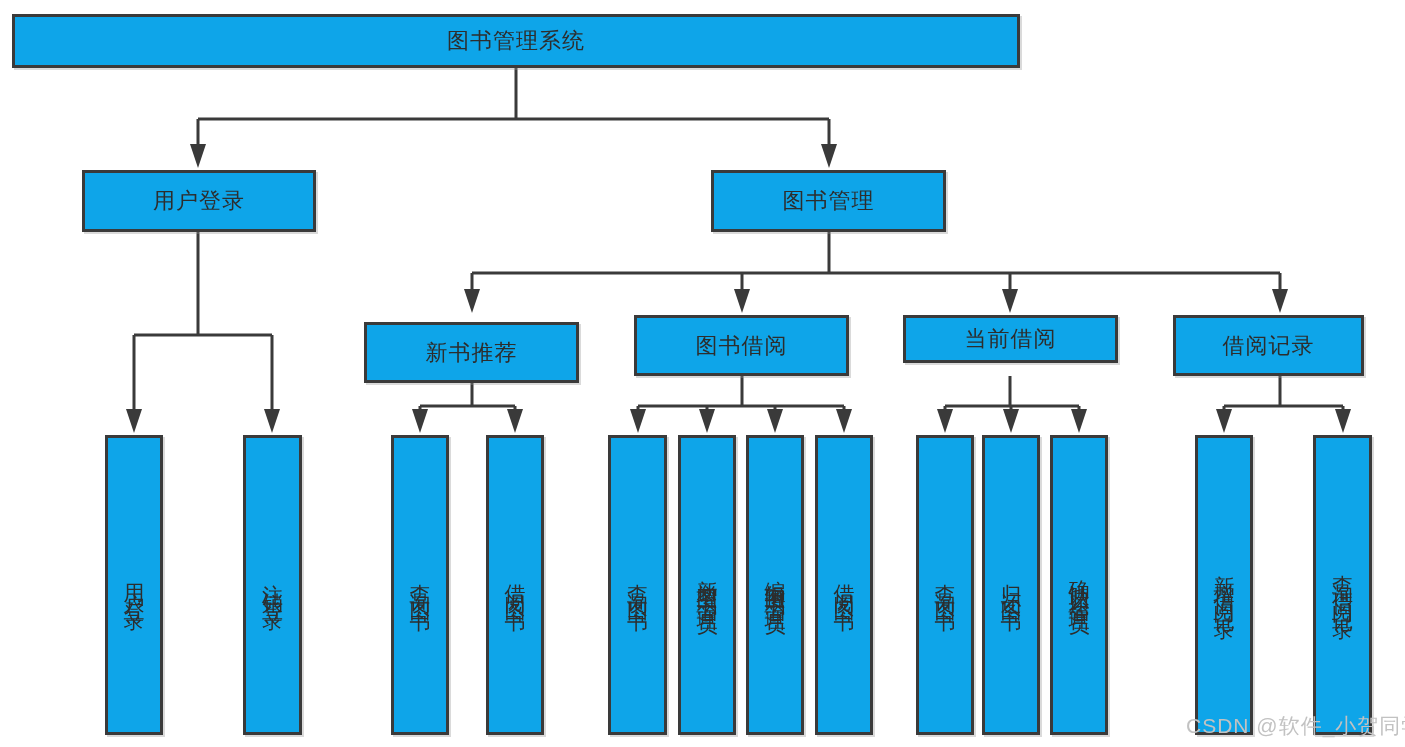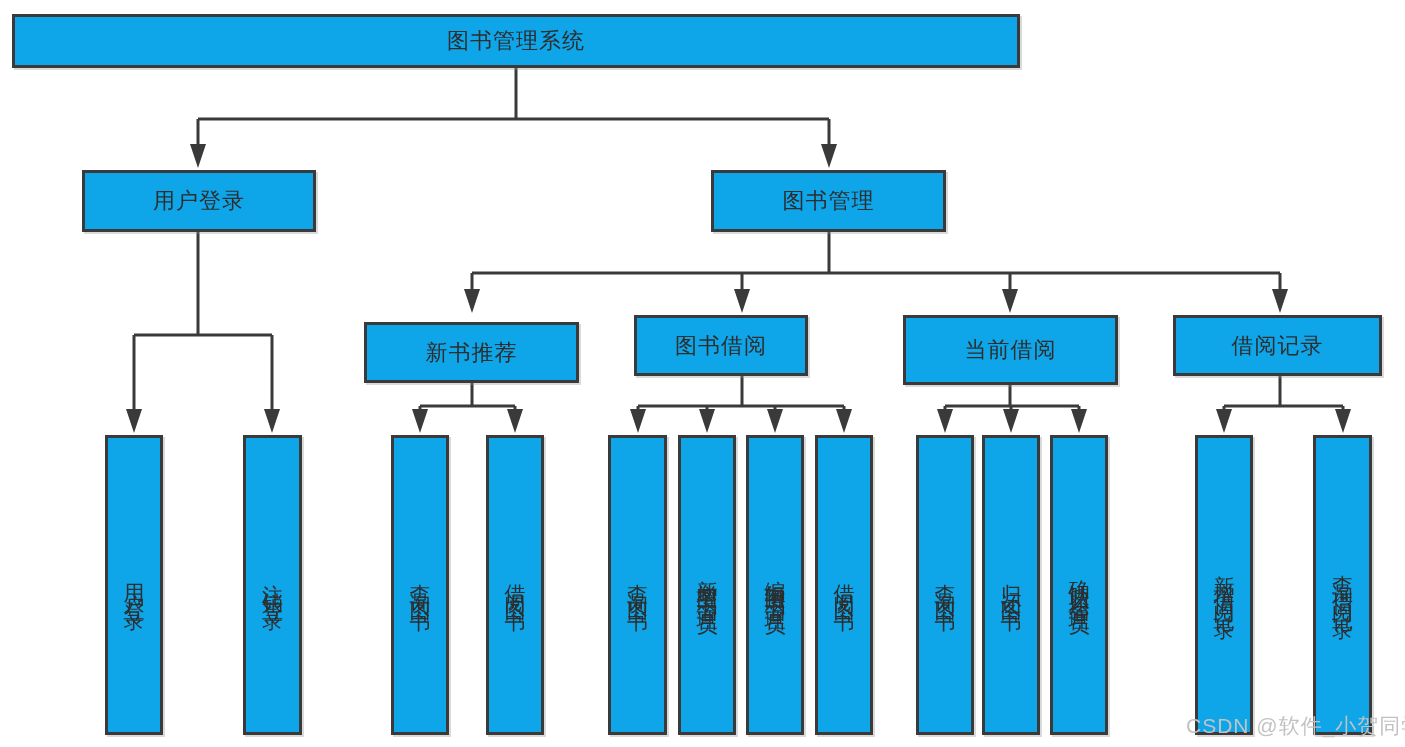--- a/index.html
+++ b/index.html
@@ -110,27 +110,27 @@
   <div class="node" style="left:82px; top:170px; width:234px; height:62px;">
     <span class="lbl">用户登录</span>
   </div>
   <div class="node" style="left:711px; top:170px; width:235px; height:62px;text-align:center;">
     <span class="lbl">图书管理</span>
   </div>
 
   <div class="node" style="left:364px; top:322px; width:215px; height:61px;">
     <span class="lbl">新书推荐</span>
   </div>
-  <div class="node" style="left:634px; top:315px; width:174px; height:61px;">
+  <div class="node" style="left:634px; top:315px; width:215px; height:61px;">
     <span class="lbl">图书借阅</span>
   </div>
-  <div class="node" style="left:903px; top:315px; width:215px; height:70px;">
+  <div class="node" style="left:903px; top:315px; width:215px; height:48px;">
     <span class="lbl">当前借阅</span>
   </div>
-  <div class="node" style="left:1173px; top:315px; width:209px; height:61px;">
+  <div class="node" style="left:1173px; top:315px; width:191px; height:61px;">
     <span class="lbl">借阅记录</span>
   </div>
 
   <div class="node vnode" style="left:105px; top:435px; width:58px; height:300px;">
     <span class="lbl">用户登录</span>
   </div>
   <div class="node vnode" style="left:243px; top:435px; width:59px; height:300px;">
     <span class="lbl">注销登录</span>
   </div>
 

